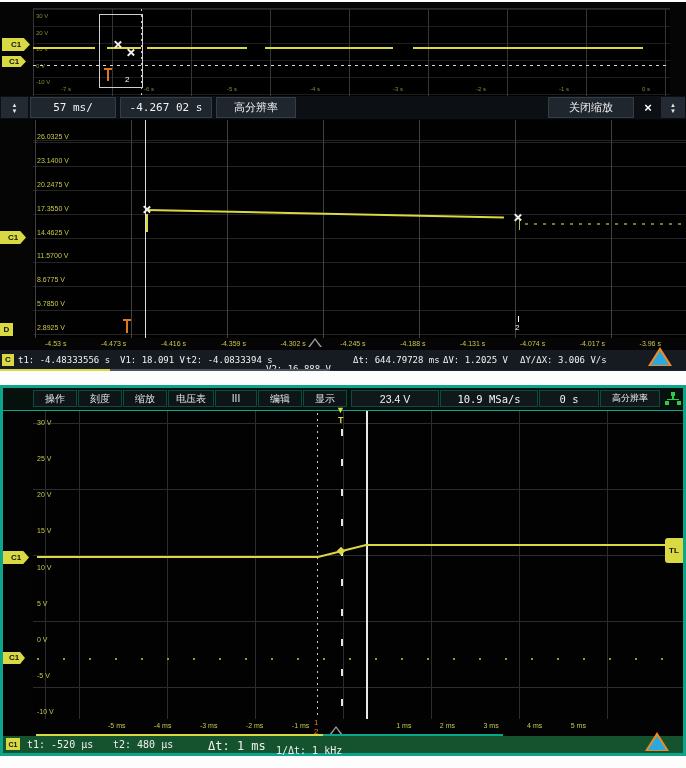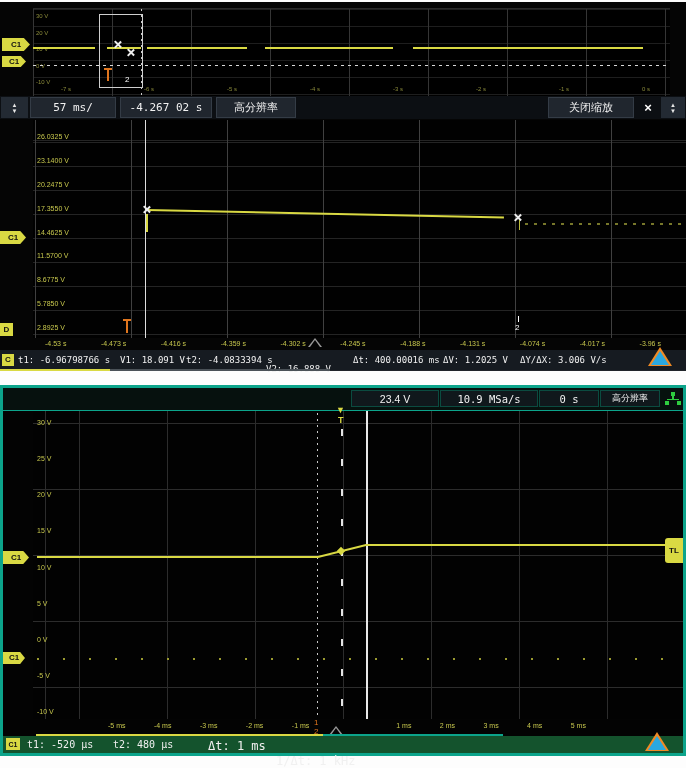--- a/index.html
+++ b/index.html
@@ -167,41 +167,50 @@
       <span class="xlab">-4.188 s</span>
       <span class="xlab">-4.131 s</span>
       <span class="xlab">-4.074 s</span>
       <span class="xlab">-4.017 s</span>
       <span class="xlab">-3.96 s</span>
     </div>
     <div class="abs tri-outline" style="left:308px;top:336px;"></div>
 
     <div class="abs" style="left:0;top:348px;width:686px;height:20px;background:#161b21;">
       <div class="abs badge" style="left:2px;top:4px;width:12px;height:12px;">C</div>
-      <span class="abs mtext mono" style="left:18px;top:5px;">t1: -6.96798766 s</span>
+      <span class="abs mtext mono" style="left:18px;top:5px;">t1: -4.48333556 s</span>
       <span class="abs mtext mono" style="left:120px;top:5px;">V1: 18.091 V</span>
       <span class="abs mtext mono" style="left:186px;top:5px;">t2: -4.0833394 s</span>
       <span class="abs mtext mono" style="left:266px;top:14px;">V2: 16.888 V</span>
-      <span class="abs mtext mono" style="left:353px;top:5px;">Δt: 400.00016 ms</span>
+      <span class="abs mtext mono" style="left:353px;top:5px;">Δt: 644.79728 ms</span>
       <span class="abs mtext mono" style="left:443px;top:5px;">ΔV: 1.2025 V</span>
       <span class="abs mtext mono" style="left:520px;top:5px;">ΔY/ΔX: 3.006 V/s</span>
       <div class="abs logo" style="left:648px;top:-3px;width:26px;height:20px;">
         <div class="tri-o"></div>
         <div class="tri-b"></div>
       </div>
     </div>
 
     <div class="abs" style="left:0;top:368px;width:686px;height:1px;background:#20242a;"></div>
     <div class="abs" style="left:0;top:367px;width:110px;height:2px;background:#d9d943;"></div>
     <div class="abs" style="left:110px;top:367px;width:220px;height:2px;background:#4b5258;"></div>
   </div>
 
   <div id="screen2" class="abs">
 
     <div class="abs" style="left:0;top:0;width:680px;height:22px;background:#06110e;border-bottom:1px solid #0ca48b;">
+      <div class="abs" style="left:30px;top:2px;display:flex;gap:1px;">
+        <div class="menu-btn" style="width:44px;">操作</div>
+        <div class="menu-btn" style="width:44px;">刻度</div>
+        <div class="menu-btn" style="width:44px;">缩放</div>
+        <div class="menu-btn" style="width:46px;">电压表</div>
+        <div class="menu-btn" style="width:42px;">III</div>
+        <div class="menu-btn" style="width:44px;">编辑</div>
+        <div class="menu-btn" style="width:44px;">显示</div>
+      </div>
       <div class="abs" style="left:348px;top:2px;display:flex;gap:1px;">
         <div class="rcell" style="width:88px;">23.4 V</div>
         <div class="rcell mono" style="width:98px;">10.9 MSa/s</div>
         <div class="rcell mono" style="width:60px;">0 s</div>
         <div class="rcell" style="width:60px;font-size:9px;">高分辨率</div>
       </div>
       <div class="abs" style="left:662px;top:4px;width:16px;height:14px;">
         <div class="net-sq" style="left:6px;top:0;"></div>
         <div class="net-sq" style="left:0;top:9px;"></div>
         <div class="net-sq" style="left:12px;top:9px;"></div>
@@ -264,21 +273,21 @@
     </div>
     <span class="abs" style="left:311px;top:330px;color:#e0761e;font-size:8px;">1</span>
     <span class="abs" style="left:311px;top:339px;color:#e0761e;font-size:8px;">2</span>
     <div class="abs tri-outline" style="left:326px;top:338px;"></div>
 
     <div class="abs" style="left:0;top:348px;width:680px;height:17px;background:#14532d;">
       <div class="abs badge" style="left:3px;top:2px;width:14px;height:12px;font-size:7px;">C1</div>
       <span class="abs mtext mono" style="left:24px;top:3px;font-size:10px;">t1: -520 µs</span>
       <span class="abs mtext mono" style="left:110px;top:3px;font-size:10px;">t2: 480 µs</span>
       <span class="abs mtext mono" style="left:205px;top:3px;font-size:12px;">Δt: 1 ms</span>
-      <span class="abs mtext mono" style="left:273px;top:18px;font-size:12px;">1/Δt: 1 kHz</span>
+      <span class="abs mtext mono" style="left:273px;top:9px;font-size:10px;">1/Δt: 1 kHz</span>
       <div class="abs logo" style="left:642px;top:-4px;width:26px;height:20px;">
         <div class="tri-o"></div>
         <div class="tri-b"></div>
       </div>
     </div>
 
     <div class="abs" style="left:33px;top:346px;width:287px;height:2px;background:#d9d943;"></div>
     <div class="abs" style="left:320px;top:346px;width:180px;height:2px;background:#0ca48b;"></div>
   </div>
 

